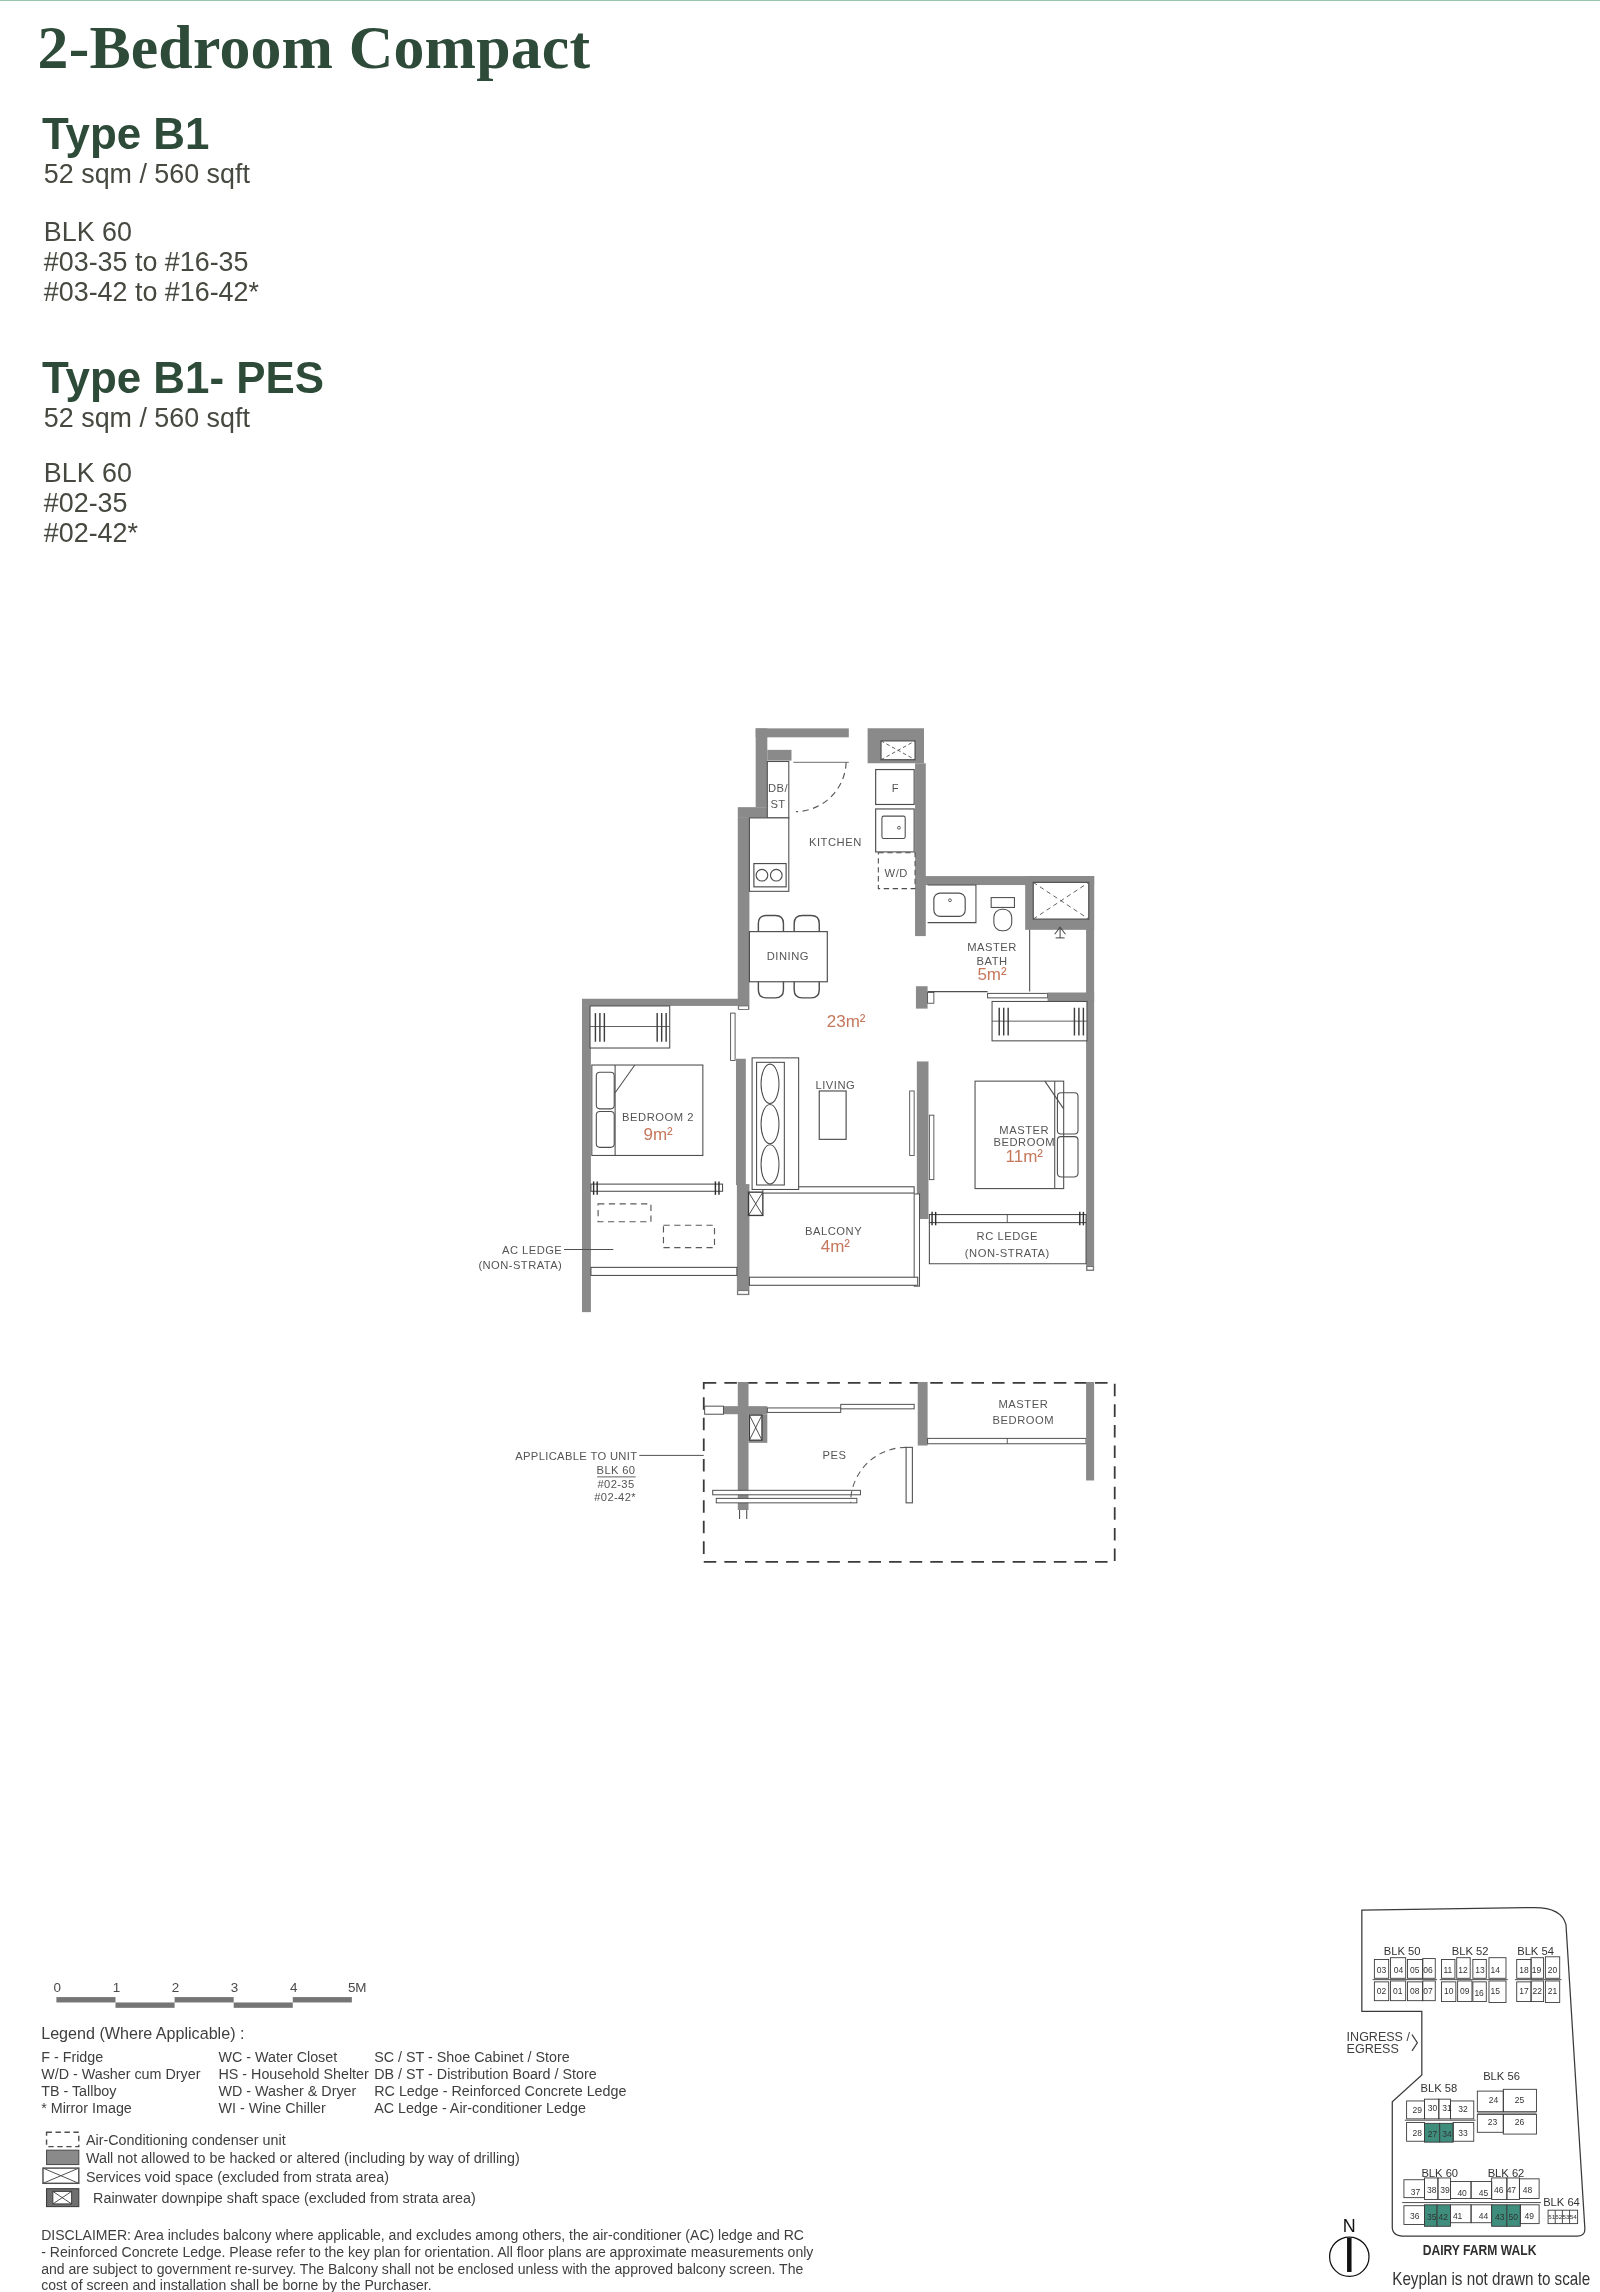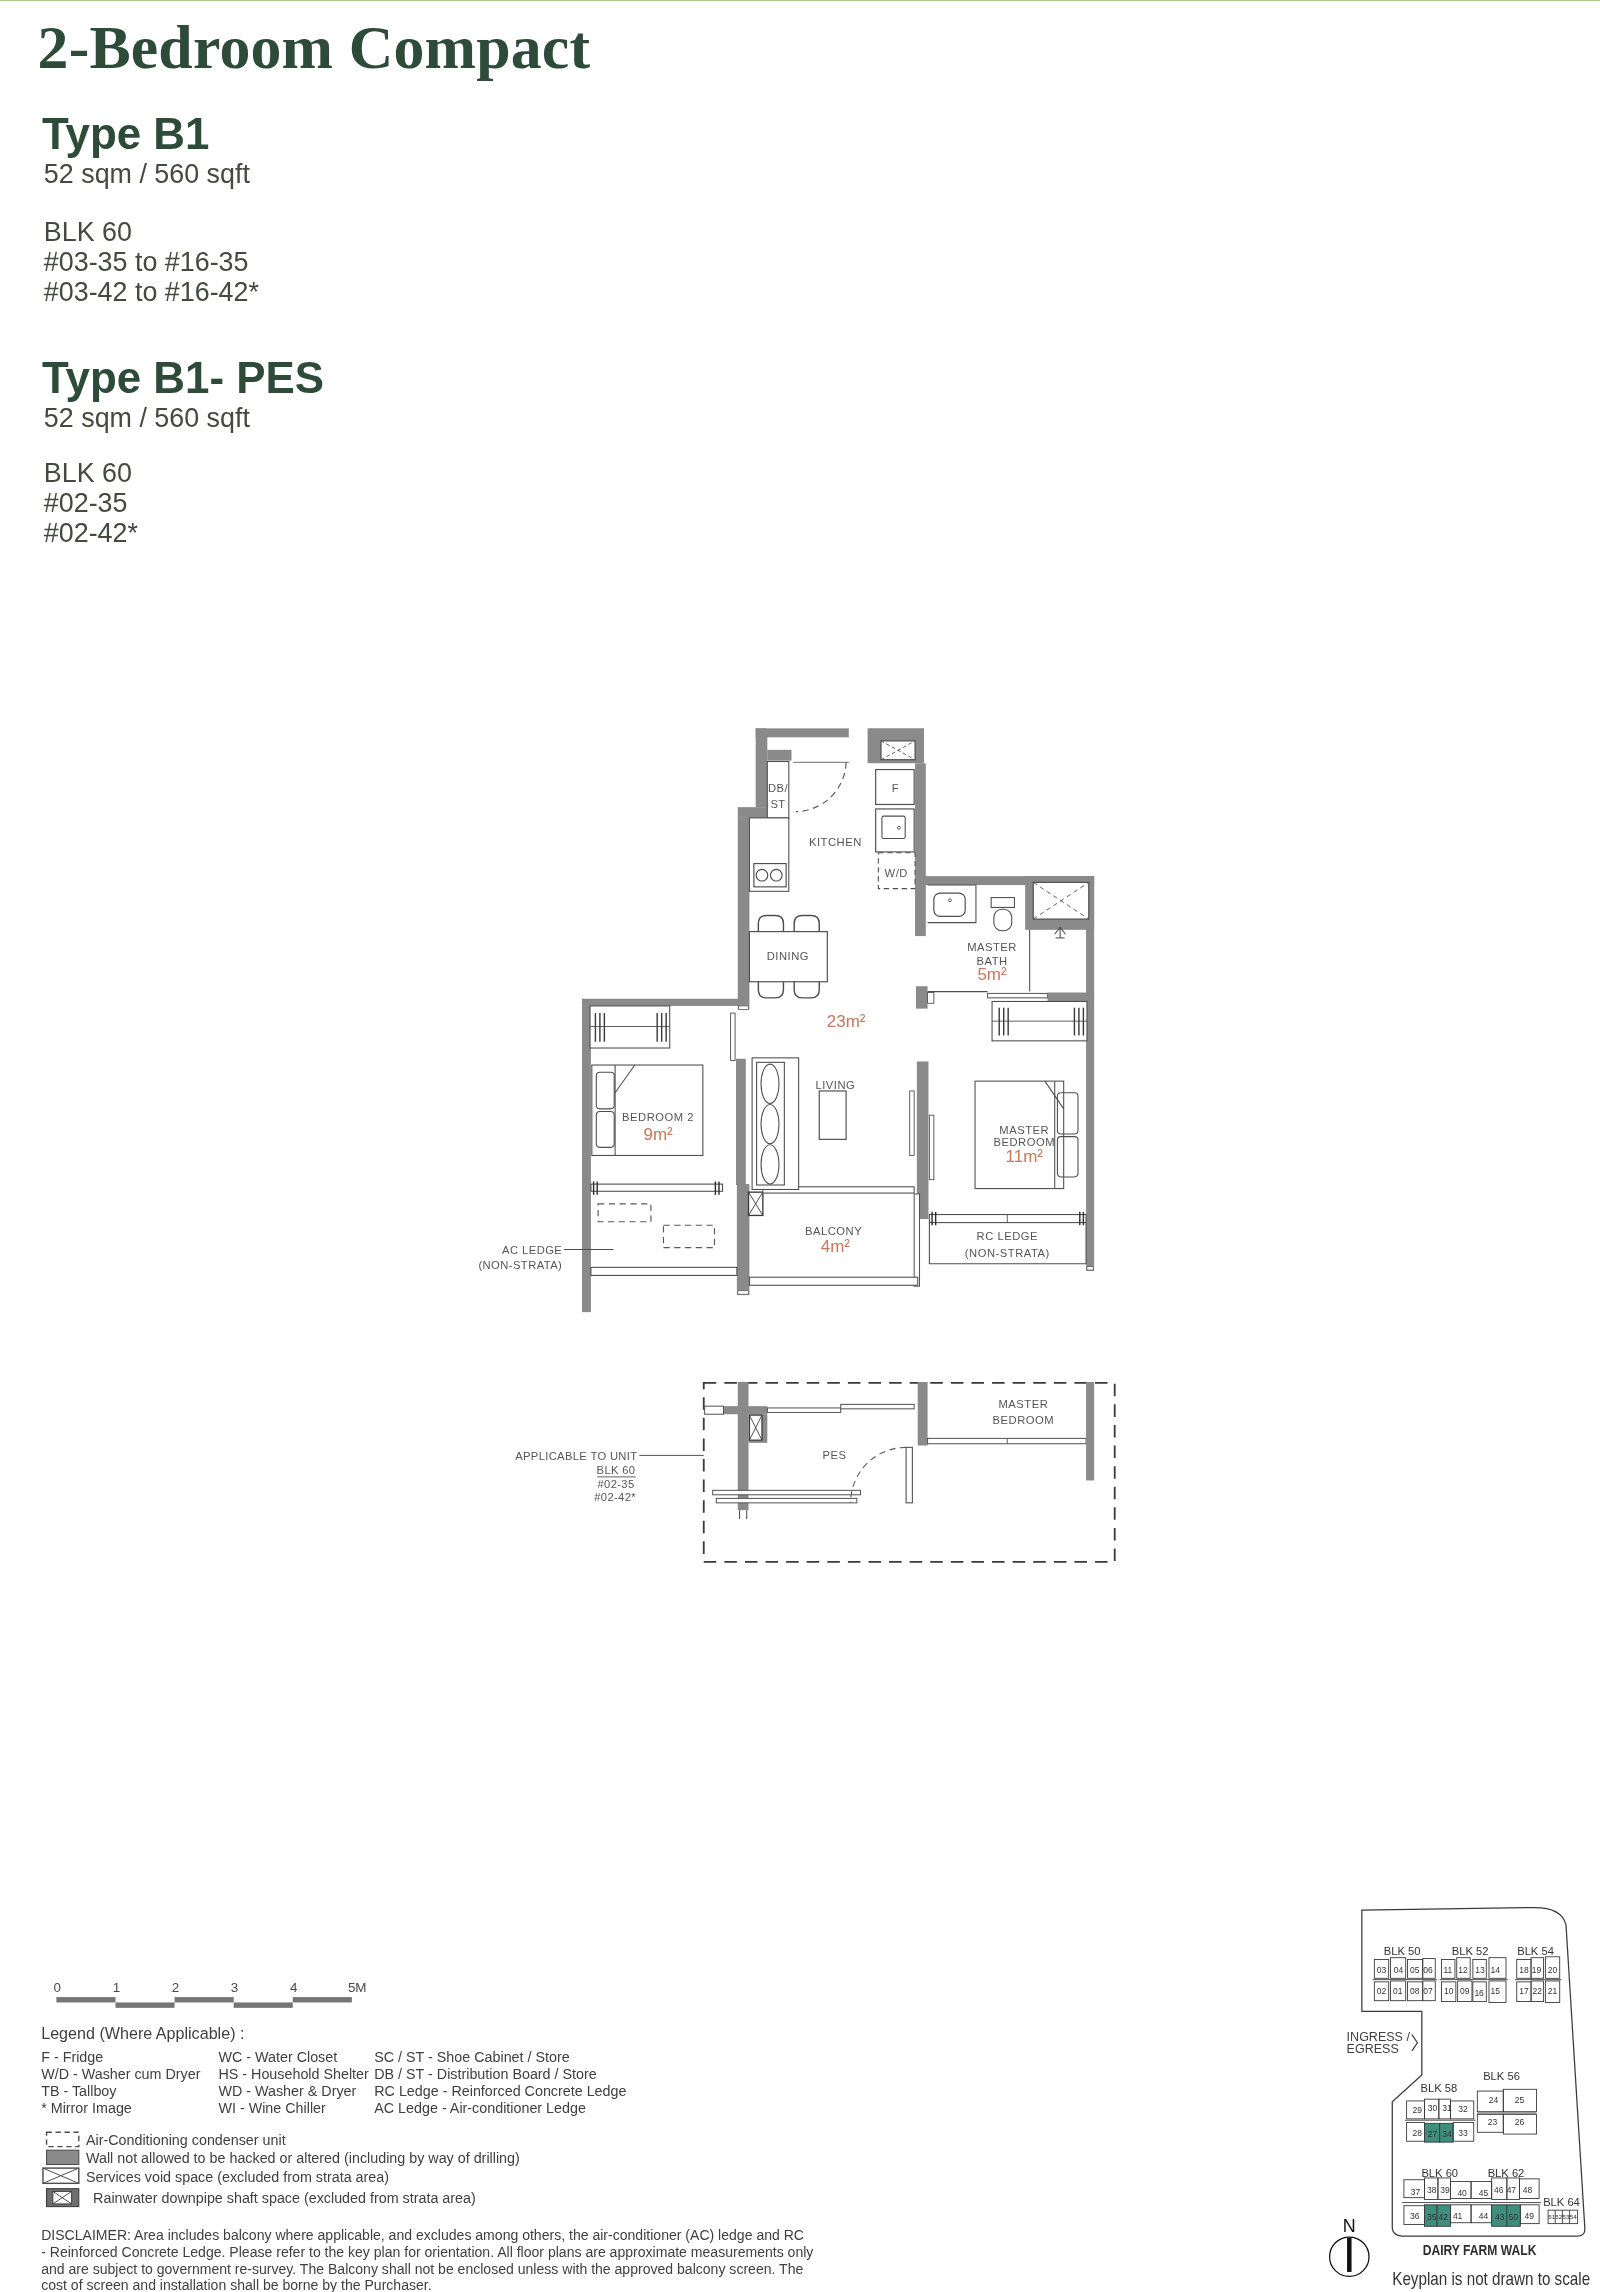--- a/index.html
+++ b/index.html
@@ -1,16 +1,16 @@
 <!DOCTYPE html>
 <html style="font-size:14.3px"><head>
 <meta charset="utf-8">
 <style>
   html,body{margin:0;padding:0;background:#ffffff;}
-  #page{position:relative;width:1600px;height:2293px;background:#4d7c0f;overflow:hidden;}
+  #page{position:relative;width:1600px;height:2293px;background:#15803d;overflow:hidden;}
   svg text{font-family:"Liberation Sans",sans-serif;}
 </style>
 </head>
 <body>
 <div id="page">
 <svg width="1600" height="2293" viewBox="0 0 1787 2560" xmlns="http://www.w3.org/2000/svg">
 <rect x="0" y="0" width="1787" height="2560" fill="#ffffff"></rect>
 
 <text x="42" y="76" style="font-family:&quot;Liberation Serif&quot;,serif;" font-size="69" font-weight="bold" fill="#2d4b38" letter-spacing="0.2">2-Bedroom Compact</text>
 

